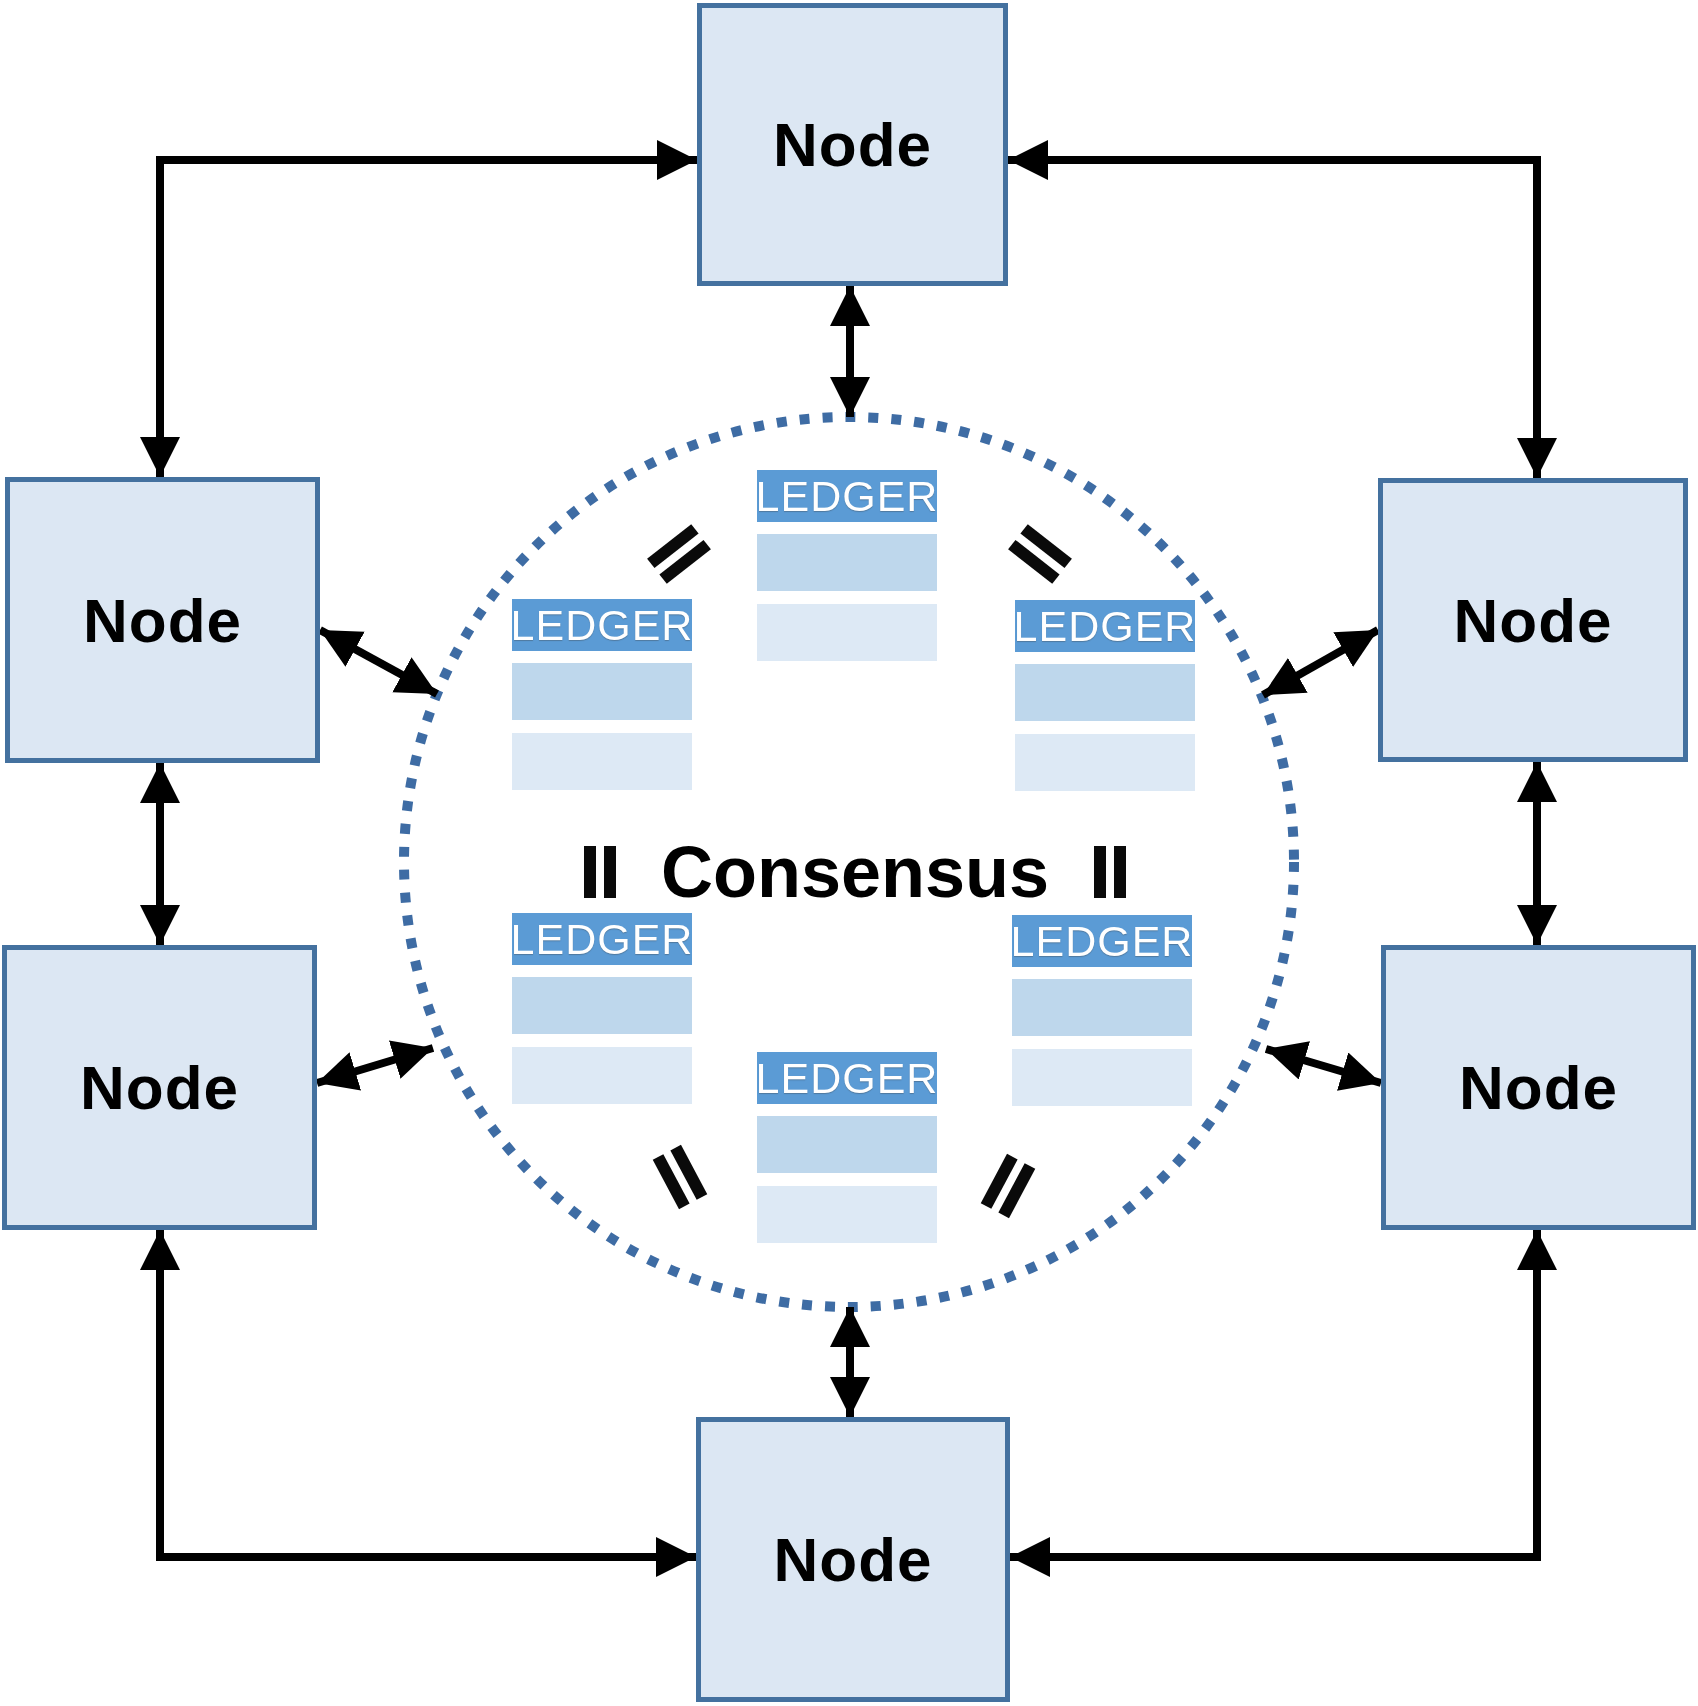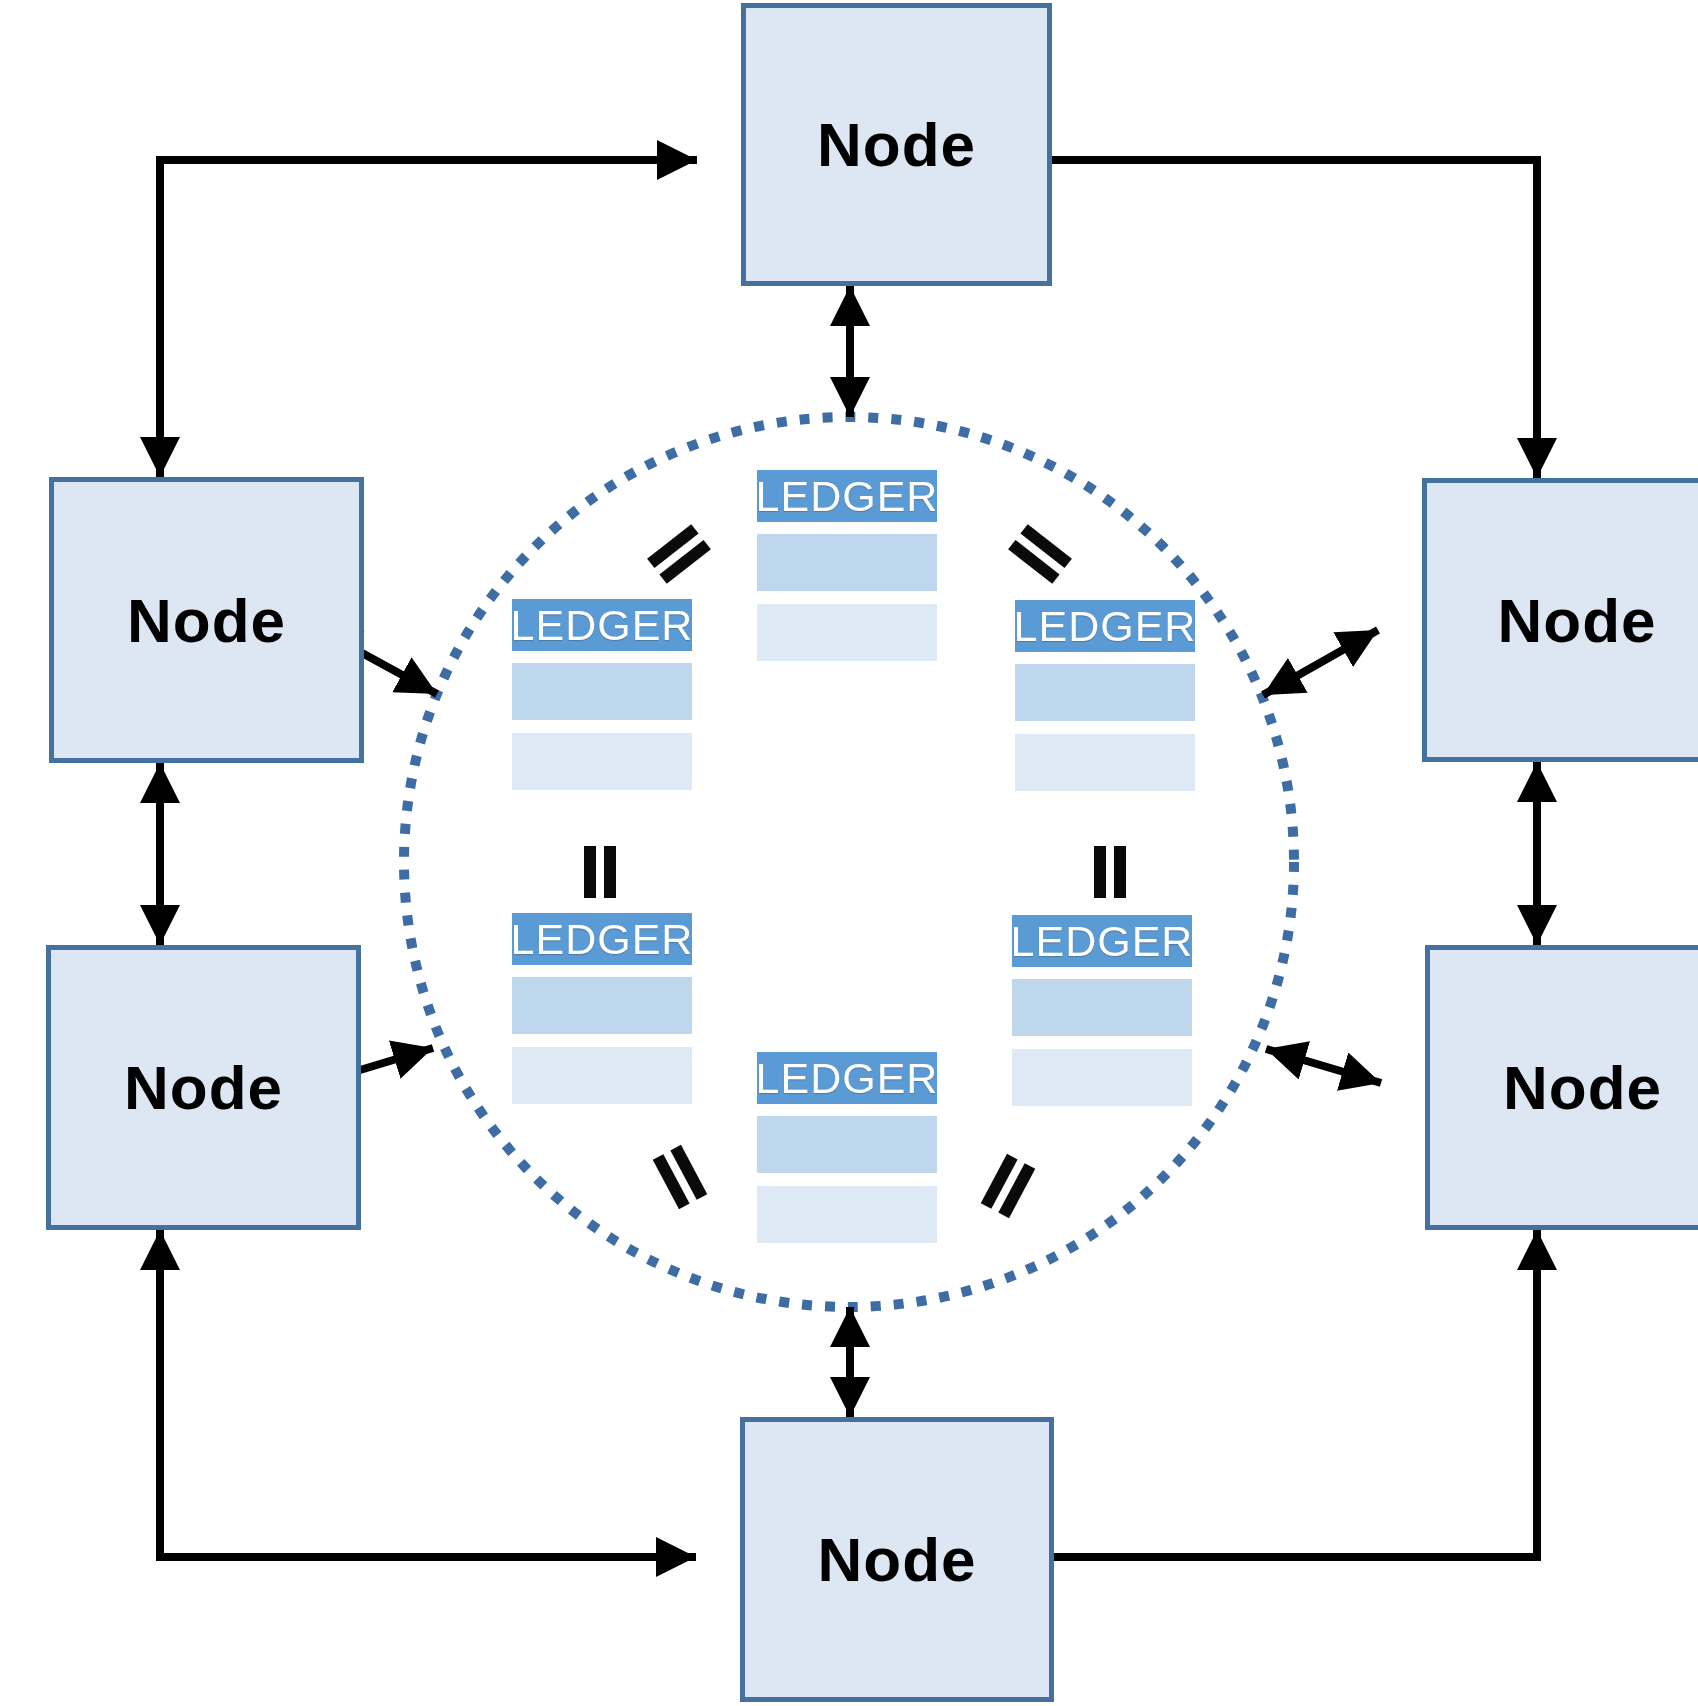--- a/index.html
+++ b/index.html
@@ -9,21 +9,21 @@
     background:#ffffff;
     font-family:"Liberation Sans", sans-serif;
     overflow:hidden;
   }
   #connector-layer{position:absolute;left:0;top:0;width:1698px;height:1706px;}
   .node{
     position:absolute;
     box-sizing:border-box;
     background:#dce7f3;
     border:5px solid #44719f;
-    display:flex;align-items:center;justify-content:center;margin-left:44px;
+    display:flex;align-items:center;justify-content:center;
   }
   .node span{
     font-weight:bold;font-size:62px;color:#000;
     letter-spacing:1px;
   }
   .ledger{position:absolute;width:180px;}
   .ledger .hdr{
     height:52px;background:#5b9bd5;
     display:flex;align-items:center;justify-content:center;
   }
@@ -157,14 +157,15 @@
     <div class="row r2"></div>
   </div>
   <div class="ledger" style="left:757px;top:1052px">
     <div class="hdr">
       <span>LEDGER</span>
     </div>
     <div class="row r1"></div>
     <div class="row r2"></div>
   </div>
 
+  <div id="consensus-label">Consensus</div>
 
 </div>
 
 </body></html>

